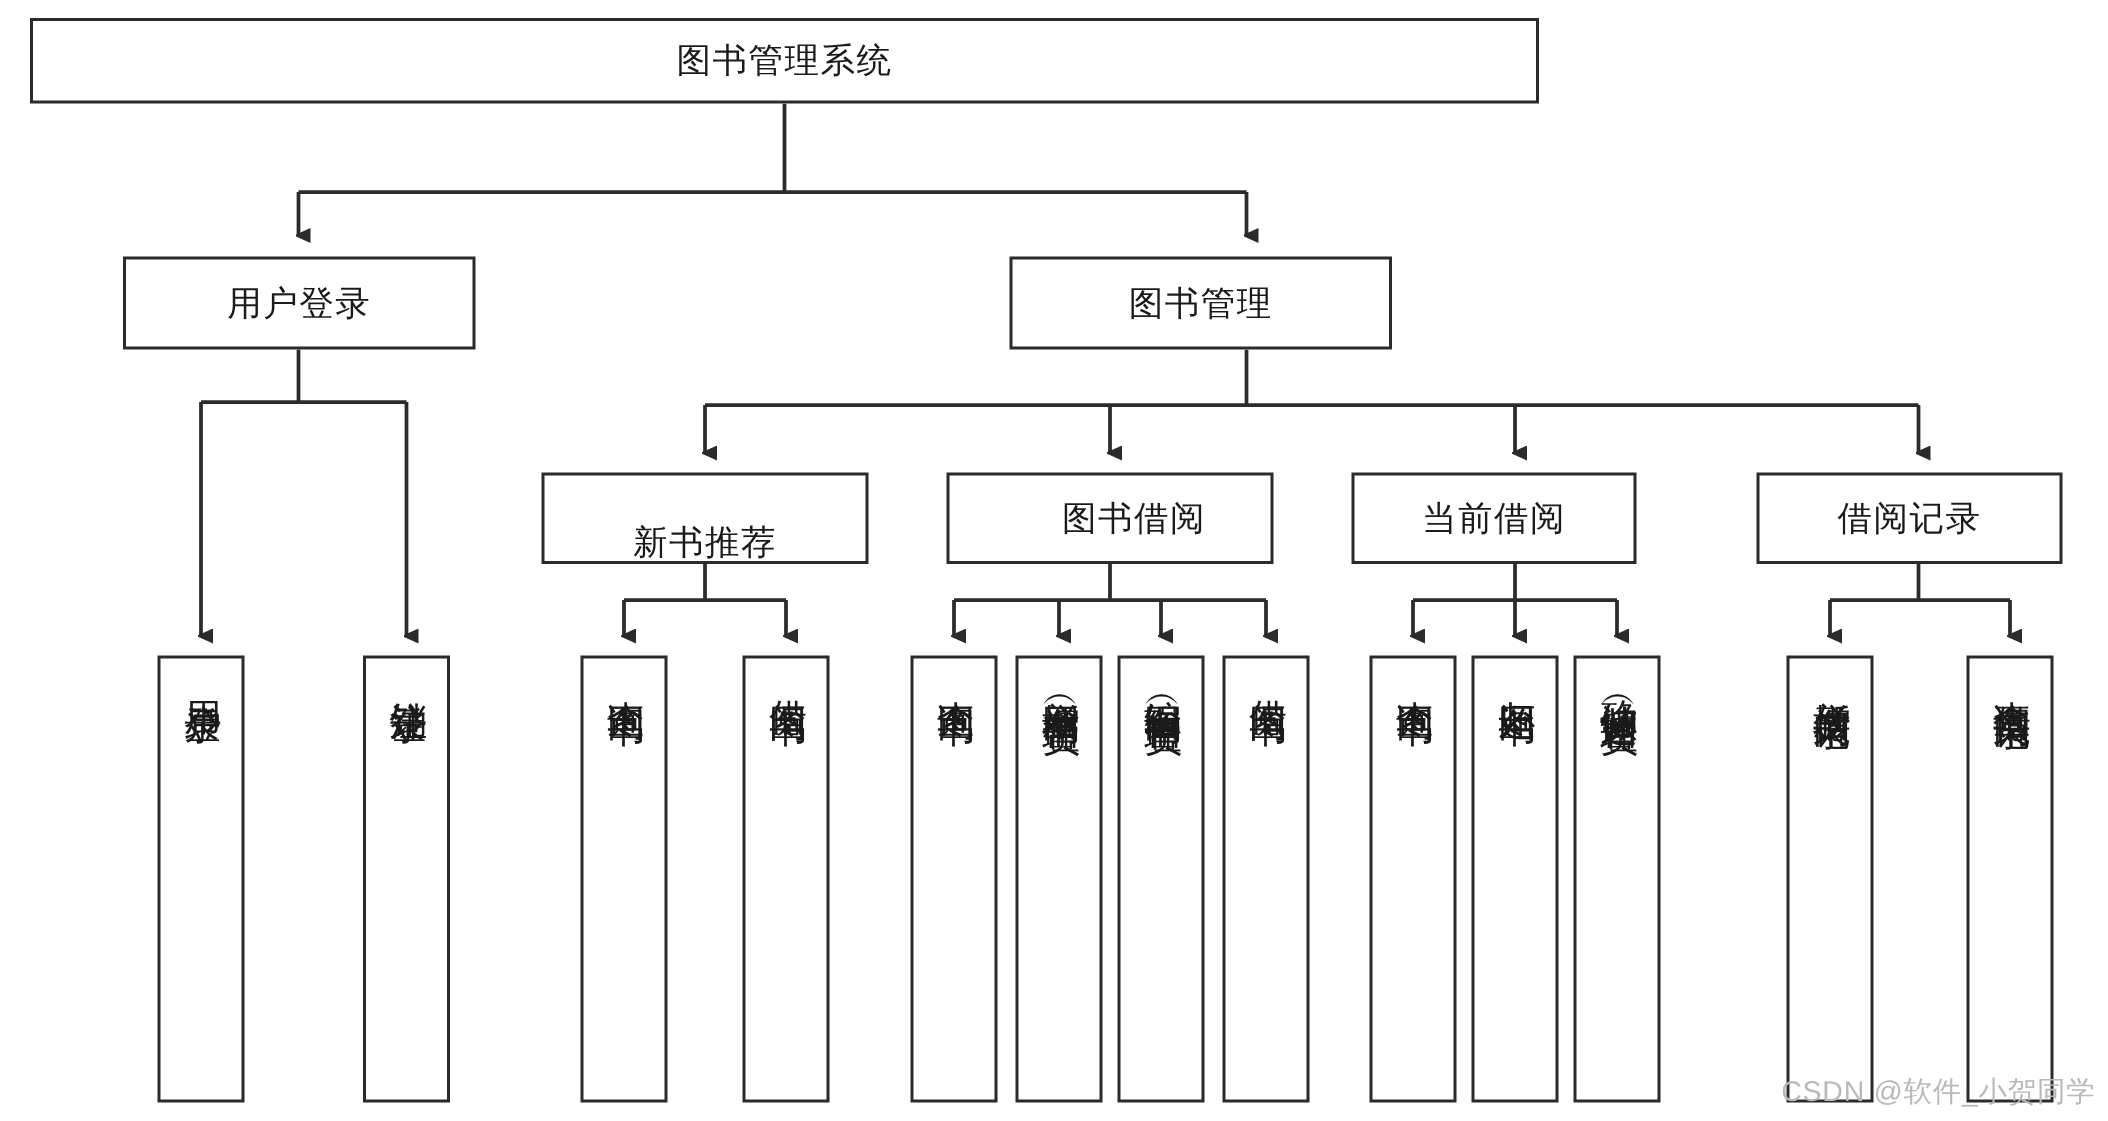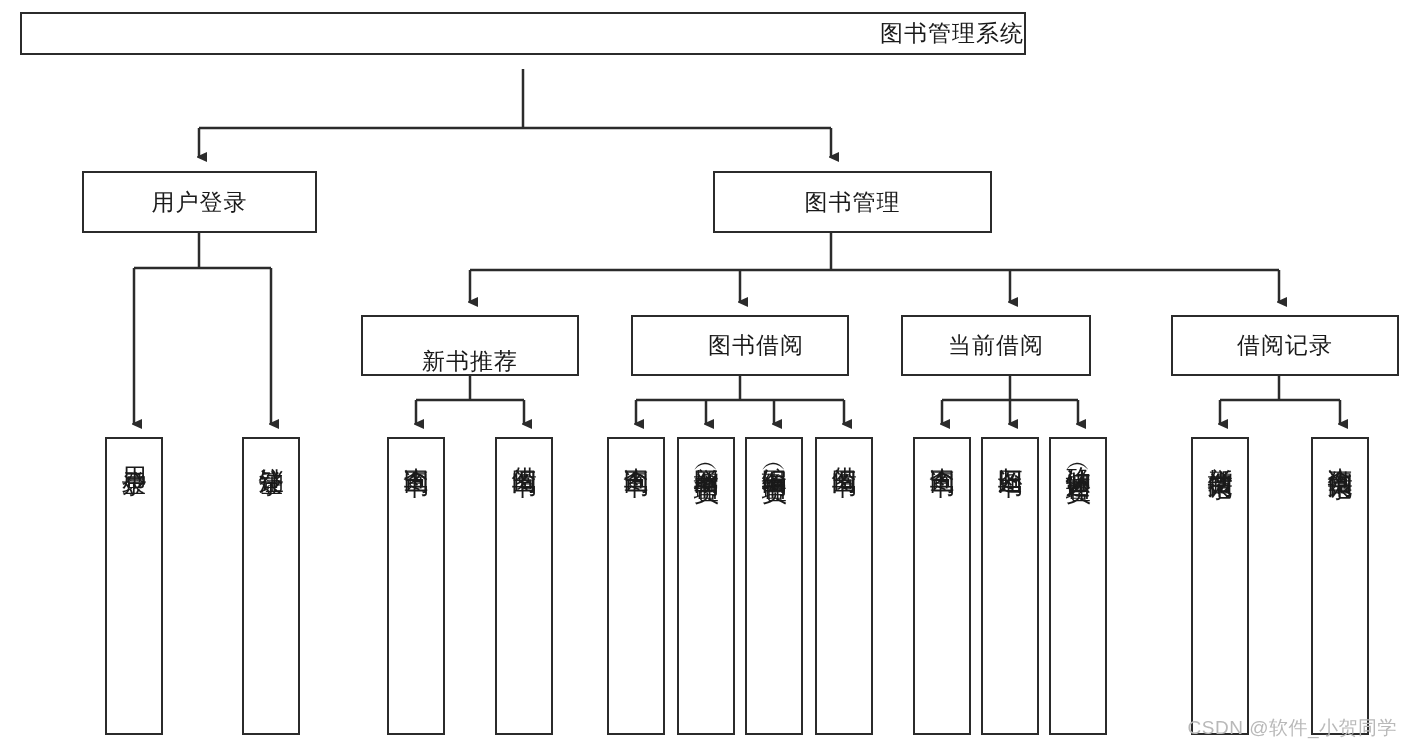--- a/index.html
+++ b/index.html
@@ -115,41 +115,41 @@
       <path d="M1010,400 L1010,424" marker-end="url(#arrow)"></path>
       <path d="M1078,400 L1078,424" marker-end="url(#arrow)"></path>
 
       <path d="M1279,376 L1279,400"></path>
       <path d="M1220,400 L1340,400"></path>
       <path d="M1220,400 L1220,424" marker-end="url(#arrow)"></path>
       <path d="M1340,400 L1340,424" marker-end="url(#arrow)"></path>
     </g>
   </svg>
 
-  <div class="node horizontal" style="left:20px; top:12px; width:1006px; height:43px;justify-content:flex-end;">
+  <div class="node horizontal" style="left:20px; top:12px; width:1006px; height:57px;">
     <span class="node-label">图书管理系统</span>
   </div>
 
   <div class="node horizontal" style="left:82px; top:171px; width:235px; height:62px;">
     <span class="node-label">用户登录</span>
   </div>
-  <div class="node horizontal" style="left:713px; top:171px; width:279px; height:62px;">
+  <div class="node horizontal" style="left:673px; top:171px; width:255px; height:62px;">
     <span class="node-label">图书管理</span>
   </div>
 
   <div class="node horizontal" style="left:361px; top:315px; width:218px; height:61px;align-items:flex-end;">
     <span class="node-label">新书推荐</span>
   </div>
   <div class="node horizontal" style="left:631px; top:315px; width:218px; height:61px;padding-left:32px;">
     <span class="node-label">图书借阅</span>
   </div>
   <div class="node horizontal" style="left:901px; top:315px; width:190px; height:61px;">
     <span class="node-label">当前借阅</span>
   </div>
-  <div class="node horizontal" style="left:1171px; top:315px; width:228px; height:61px;">
+  <div class="node horizontal" style="left:1171px; top:315px; width:204px; height:61px;">
     <span class="node-label">借阅记录</span>
   </div>
 
   <div class="node vertical" style="left:105px; top:437px; width:58px; height:298px;">
     <span class="node-label">用户登录</span>
   </div>
   <div class="node vertical" style="left:242px; top:437px; width:58px; height:298px;">
     <span class="node-label">注销登录</span>
   </div>
 

